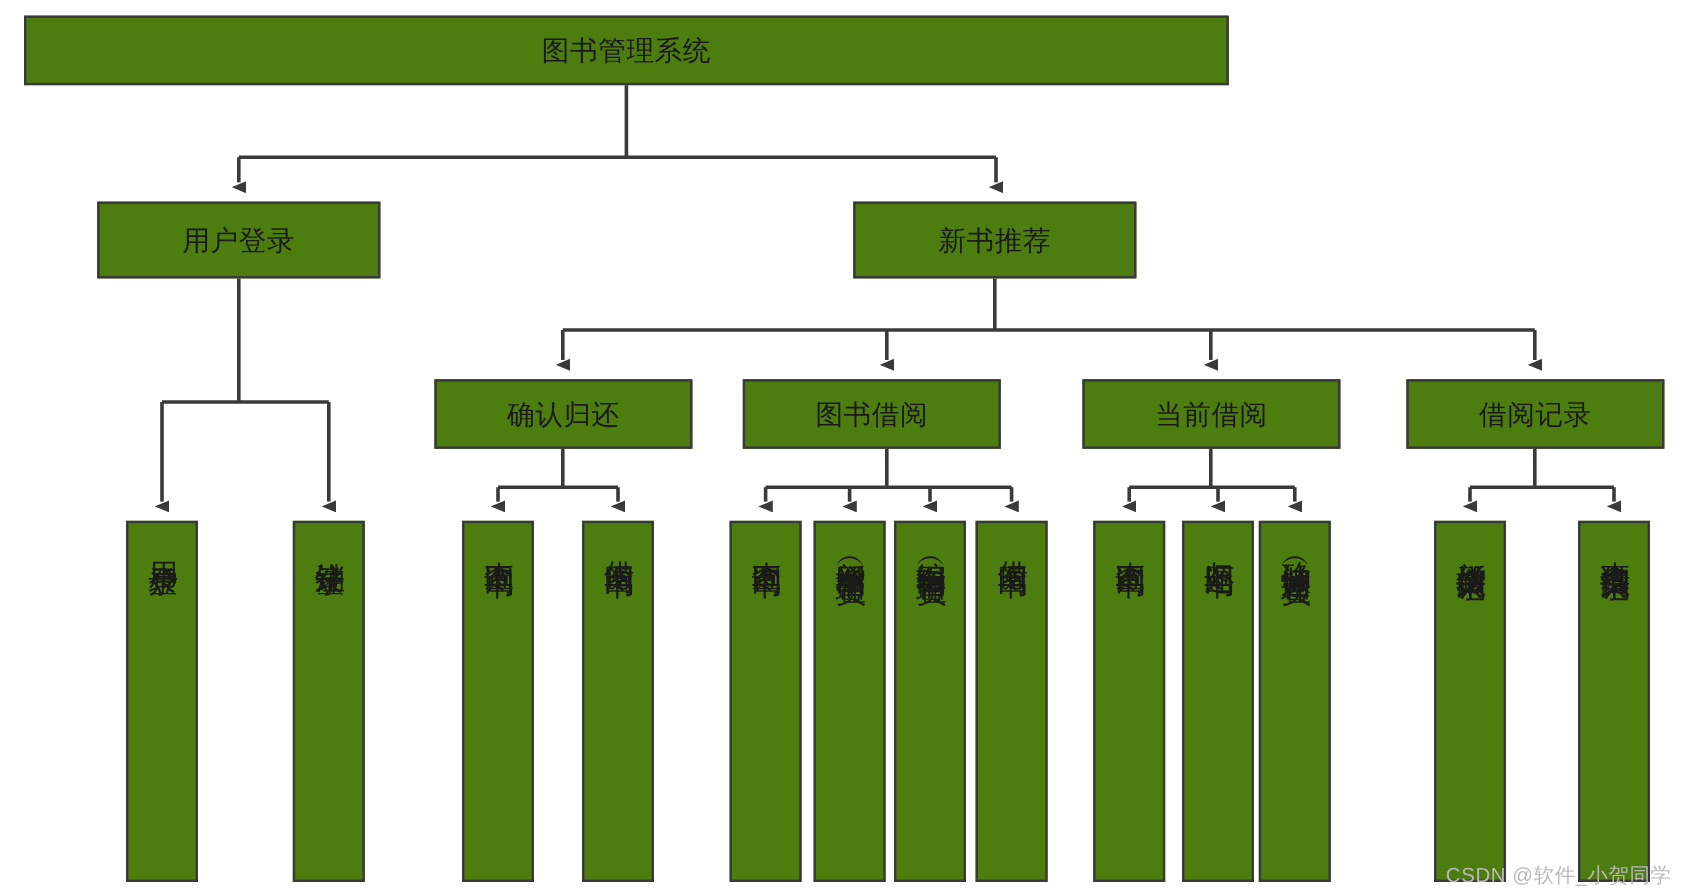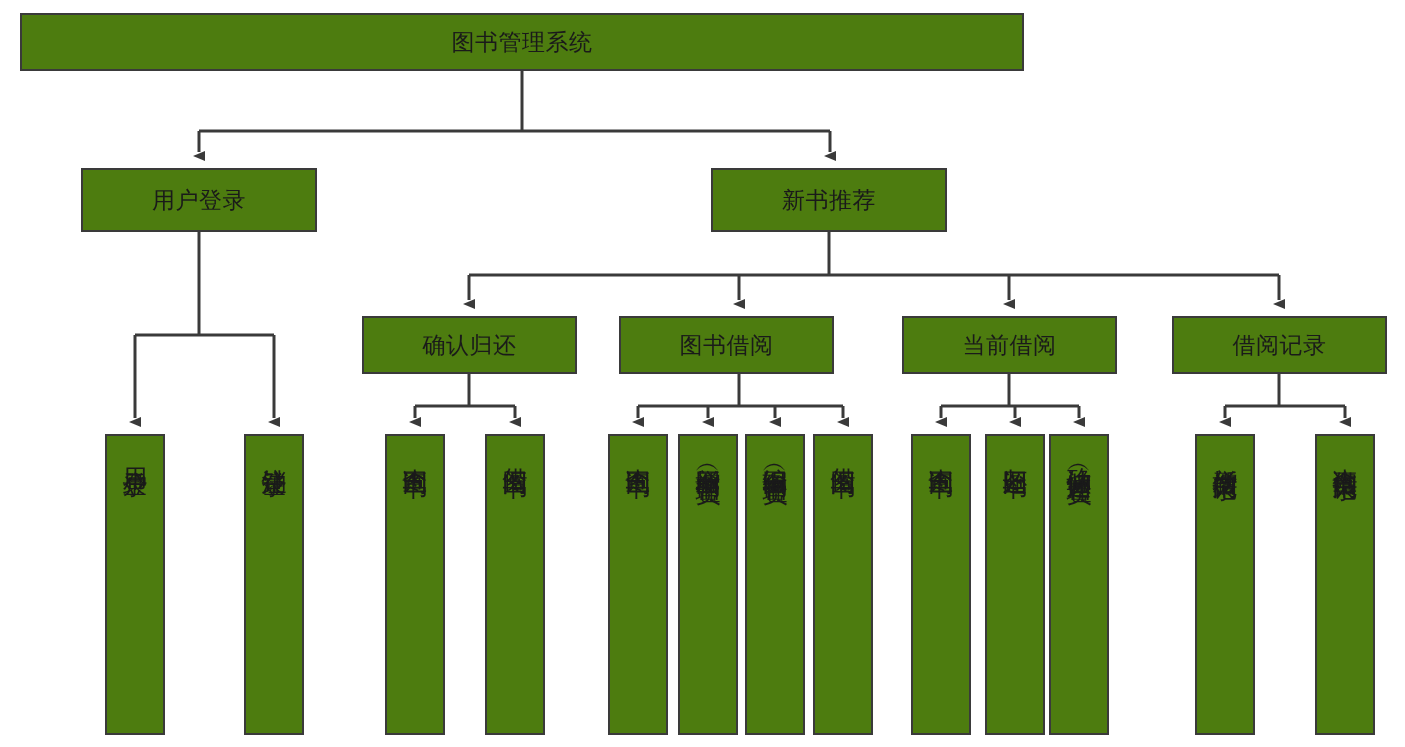--- a/index.html
+++ b/index.html
@@ -181,14 +181,15 @@
   <div class="node vertical" style="left:1049px; top:434px; width:60px; height:301px;">
     <span class="label">确认归还（管理员）</span>
   </div>
   <div class="node vertical" style="left:1195px; top:434px; width:60px; height:301px;">
     <span class="label">新增借阅记录</span>
   </div>
   <div class="node vertical" style="left:1315px; top:434px; width:60px; height:301px;">
     <span class="label">查询借阅记录</span>
   </div>
 
+  <div class="watermark">CSDN @软件_小贺同学</div>
 
 </div>
 
 </body></html>

